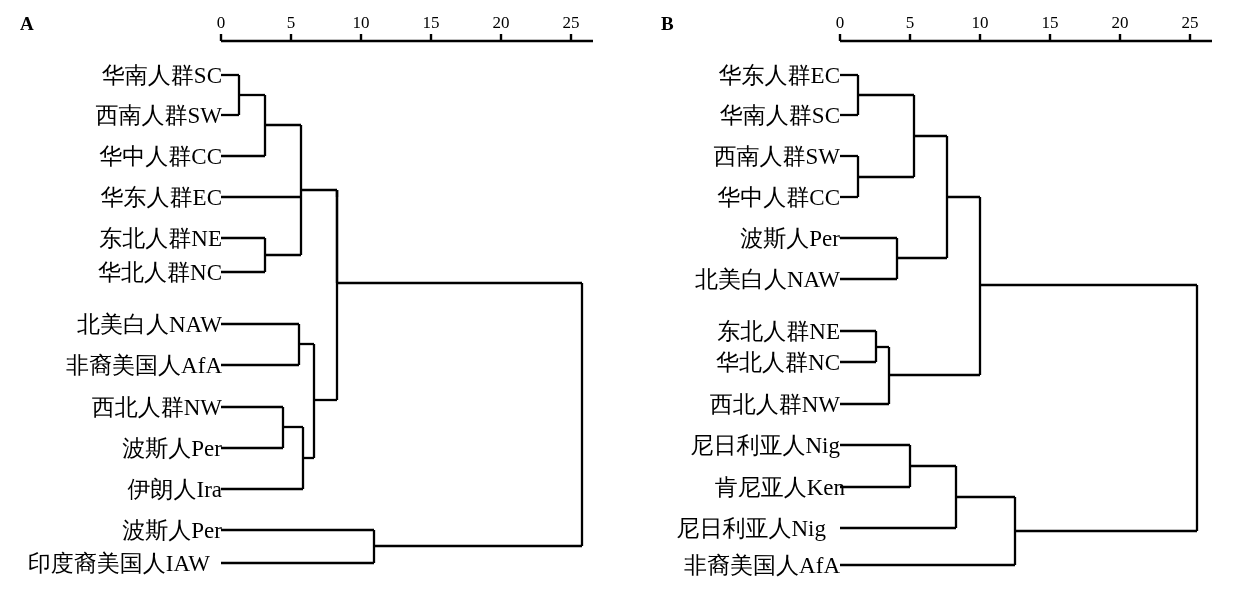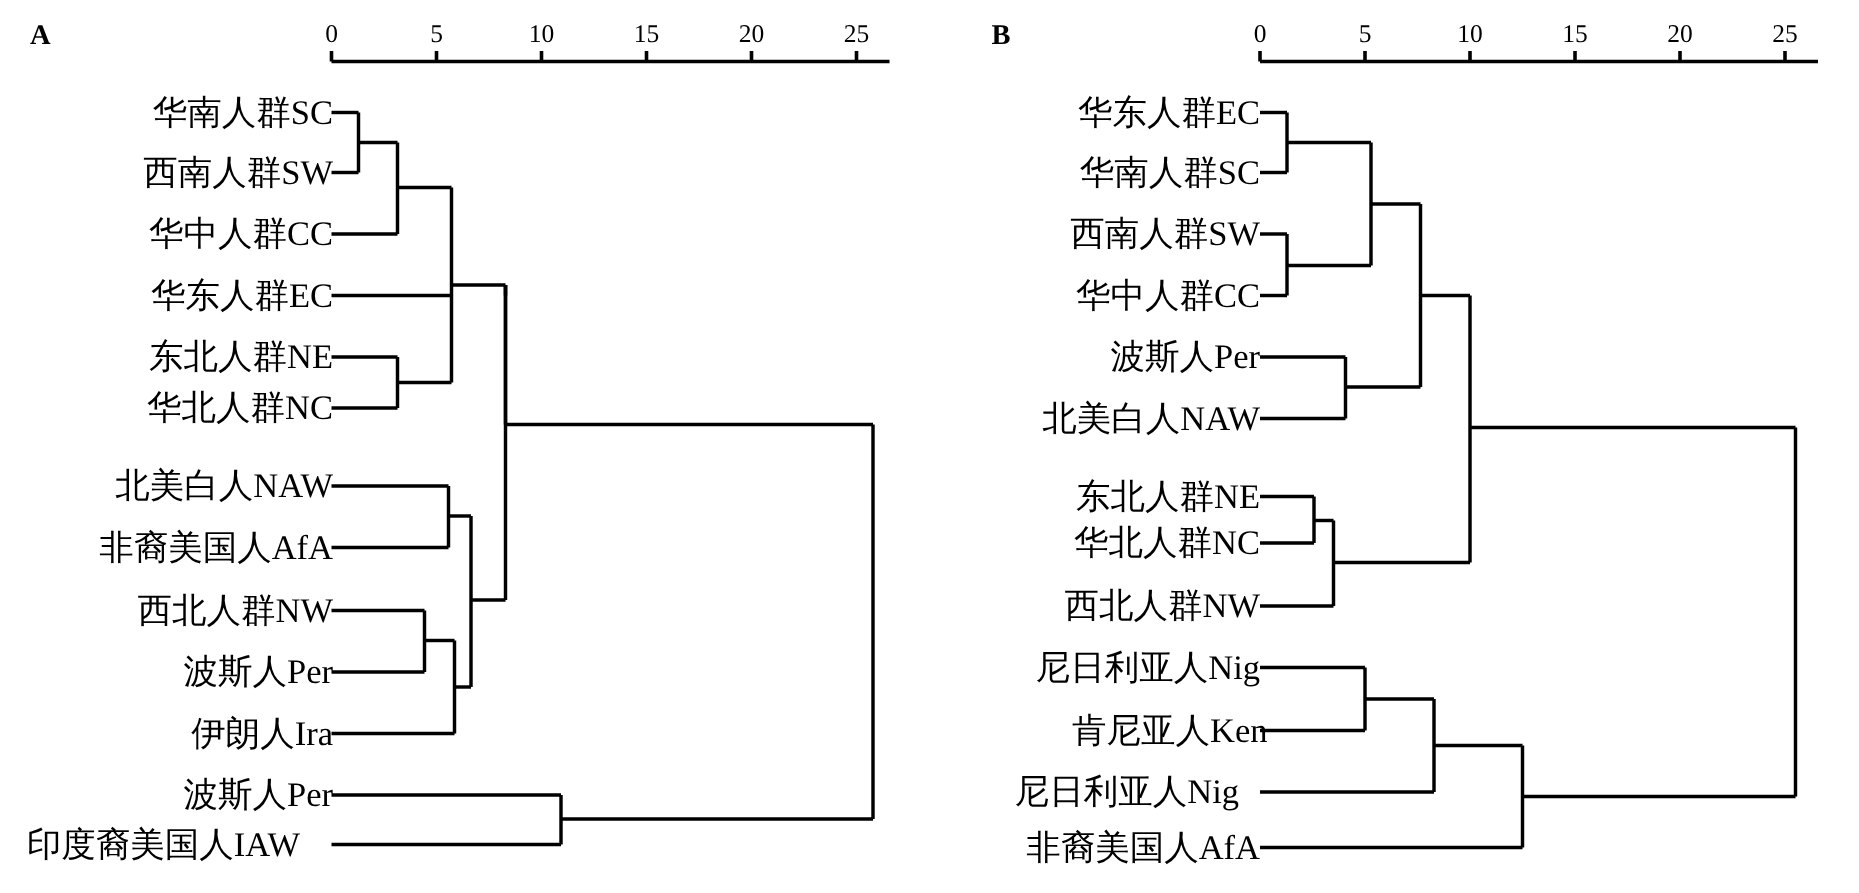--- a/index.html
+++ b/index.html
@@ -92,21 +92,21 @@
     <div class="leaf-label" style="right:398px; top:156px;">华中人群CC</div>
     <div class="leaf-label" style="right:398px; top:197px;">华东人群EC</div>
     <div class="leaf-label" style="right:398px; top:238px;">东北人群NE</div>
     <div class="leaf-label" style="right:398px; top:272px;">华北人群NC</div>
     <div class="leaf-label" style="right:398px; top:324px;">北美白人NAW</div>
     <div class="leaf-label" style="right:398px; top:365px;">非裔美国人AfA</div>
     <div class="leaf-label" style="right:398px; top:407px;">西北人群NW</div>
     <div class="leaf-label" style="right:398px; top:448px;">波斯人Per</div>
     <div class="leaf-label" style="right:398px; top:489px;text-align:right;">伊朗人Ira</div>
     <div class="leaf-label" style="right:398px; top:530px;">波斯人Per</div>
-    <div class="leaf-label" style="right:420px; top:563px;">印度裔美国人IAW</div>
+    <div class="leaf-label" style="right:410px; top:563px;">印度裔美国人IAW</div>
 
     <svg class="tree-svg" width="620" height="595">
       <g stroke="#000" stroke-width="2.3" fill="none" stroke-linecap="butt">
 
         <line x1="221" y1="75" x2="239" y2="75"></line>
         <line x1="221" y1="115" x2="239" y2="115"></line>
         <line x1="221" y1="156" x2="265" y2="156"></line>
         <line x1="221" y1="197" x2="301" y2="197"></line>
         <line x1="221" y1="238" x2="265" y2="238"></line>
         <line x1="221" y1="272" x2="265" y2="272"></line>

